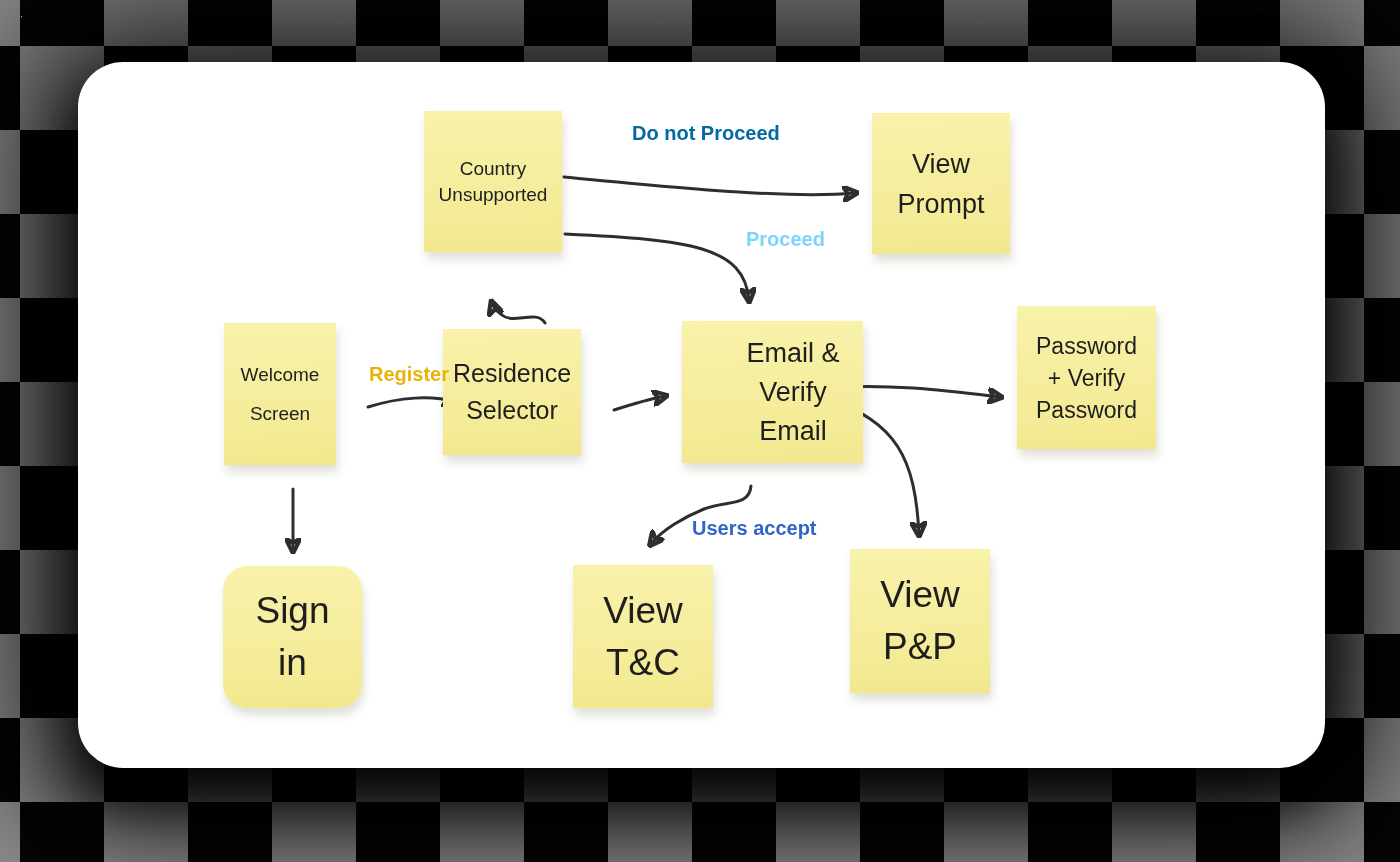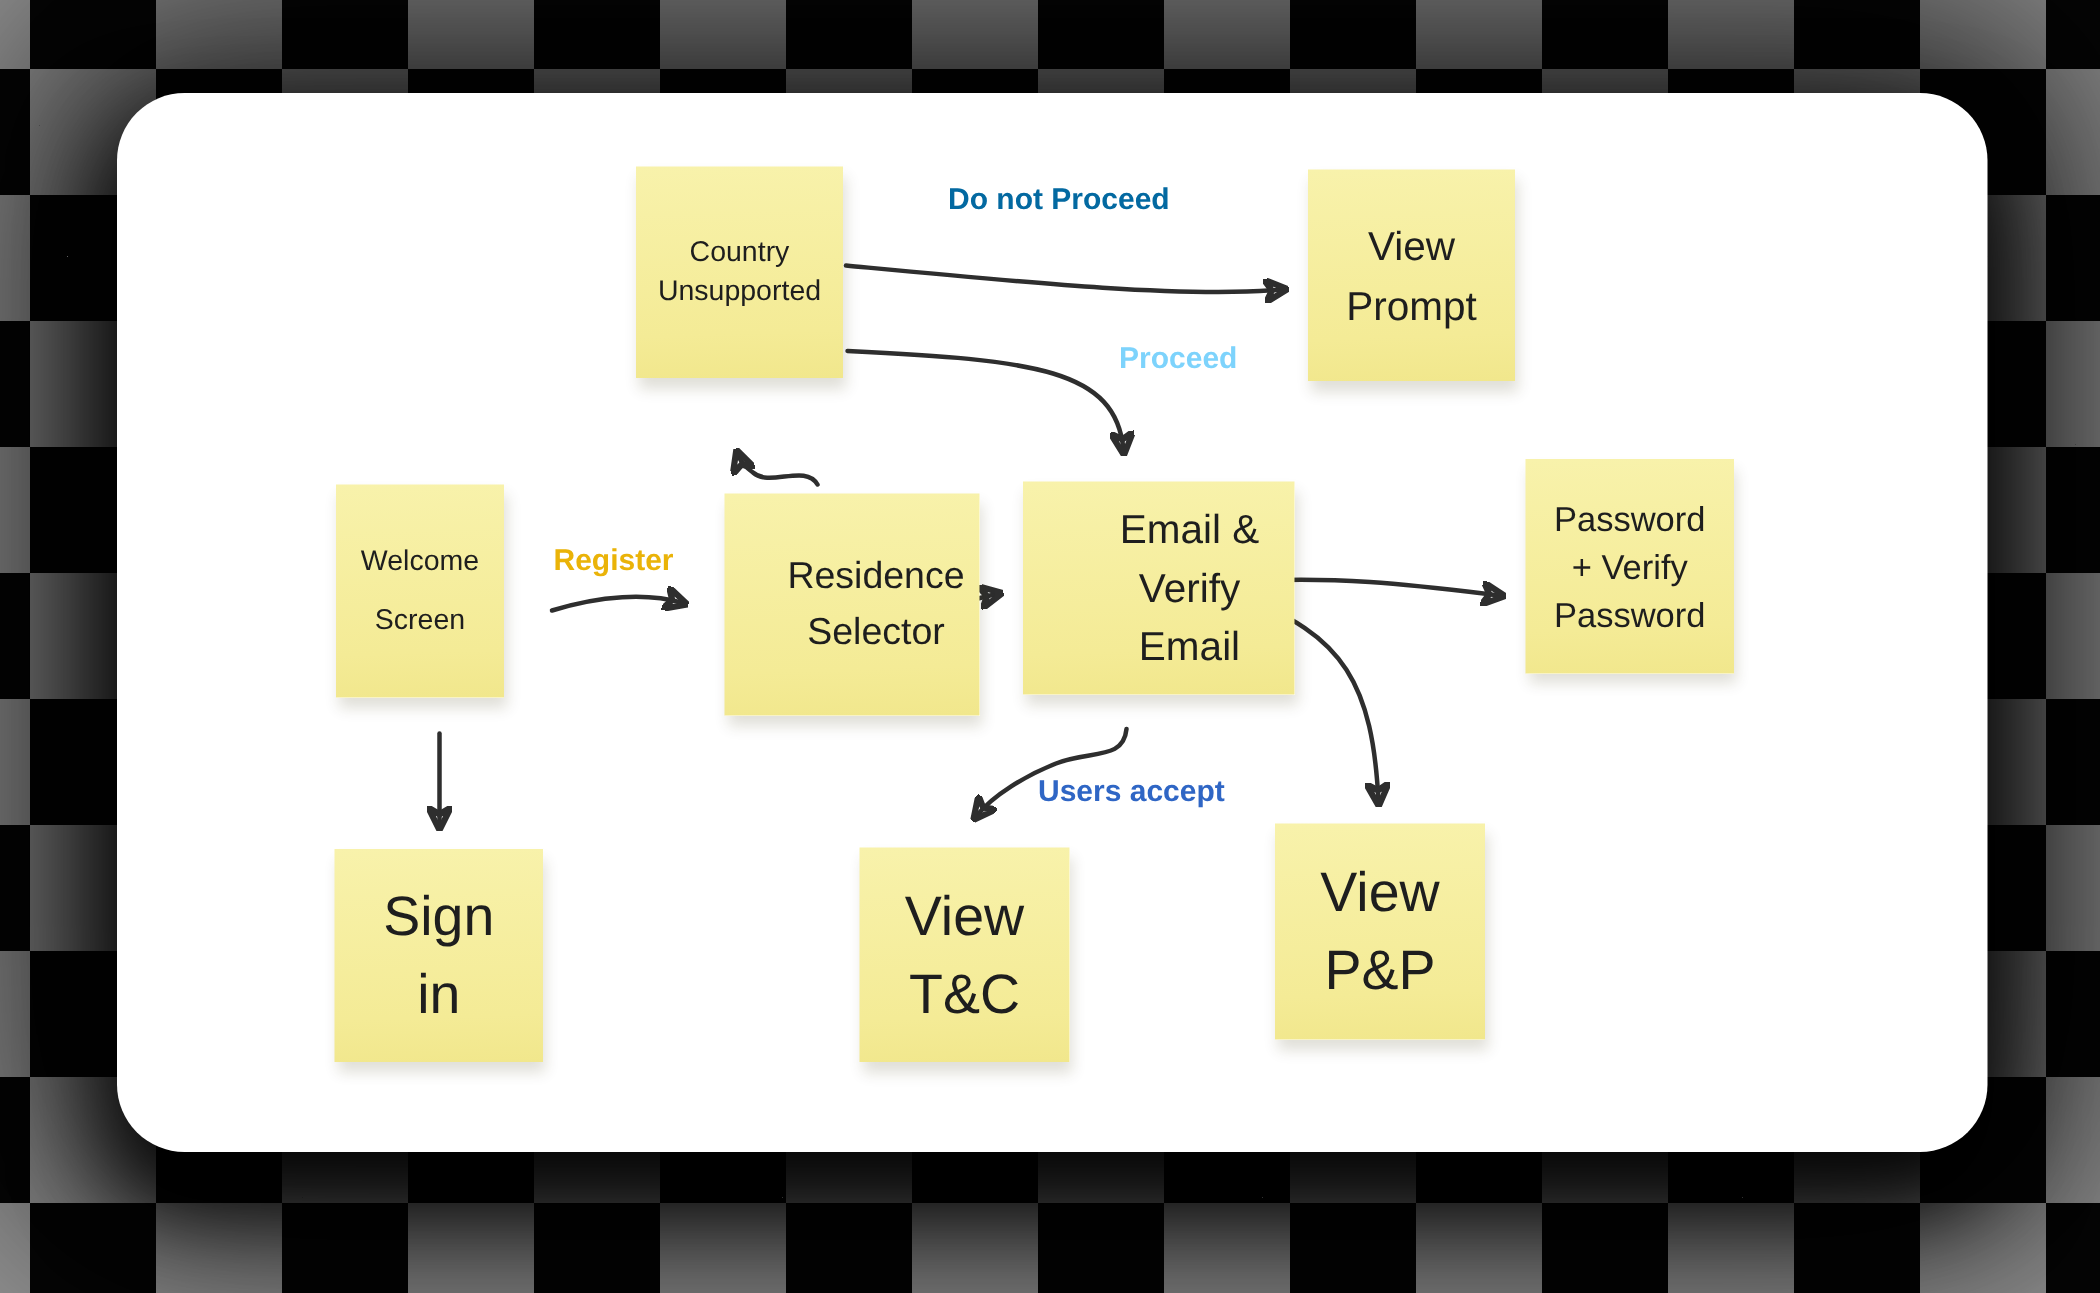--- a/index.html
+++ b/index.html
@@ -23,24 +23,24 @@
   }
   .note{
     position:absolute;display:flex;align-items:center;justify-content:center;
     text-align:center;white-space:pre-line;color:#1e1e1e;
     background:linear-gradient(178deg,#f8f2ab 0%,#f4eb96 78%,#f1e78c 100%);
     box-shadow:2px 7px 9px rgba(60,55,10,0.16);
   }
   .n-country   {left:424px;top:111px;width:138px;height:141px;font-size:19px;line-height:26px;}
   .n-exit      {left:872px;top:113px;width:138px;height:141px;font-size:27px;line-height:40px;}
   .n-welcome   {left:224px;top:323px;width:112px;height:142px;font-size:19px;line-height:39px;}
-  .n-residence {left:483px;top:329px;width:138px;height:148px;font-size:25px;line-height:37px;padding-left:32px;}
+  .n-residence {left:443px;top:329px;width:138px;height:126px;font-size:25px;line-height:37px;}
   .n-email     {left:682px;top:321px;width:140px;height:142px;font-size:27px;line-height:39px;padding-left:41px;}
   .n-password  {left:1017px;top:306px;width:139px;height:143px;font-size:23px;line-height:32px;}
-  .n-signin    {left:223px;top:566px;width:139px;height:142px;font-size:37px;line-height:52px;}
+  .n-signin    {left:223px;top:566px;width:139px;height:142px;font-size:37px;line-height:52px;border-radius:24px;}
   .n-viewtc    {left:573px;top:565px;width:140px;height:143px;font-size:37px;line-height:52px;}
   .n-viewpp    {left:850px;top:549px;width:140px;height:144px;font-size:37px;line-height:52px;}
   .edge-label{position:absolute;font-weight:700;font-size:20px;white-space:nowrap;}
   .l-donotproceed{left:593px;top:122px;}
   .l-proceed{left:746px;top:228px;}
   .l-register{left:369px;top:363px;}
   .l-usersaccept{left:692px;top:517px;}
   .arrows{position:absolute;inset:0;pointer-events:none;}
   .arrows path{fill:none;stroke:#2e2e2e;stroke-width:3;stroke-linecap:round;}
 </style>

